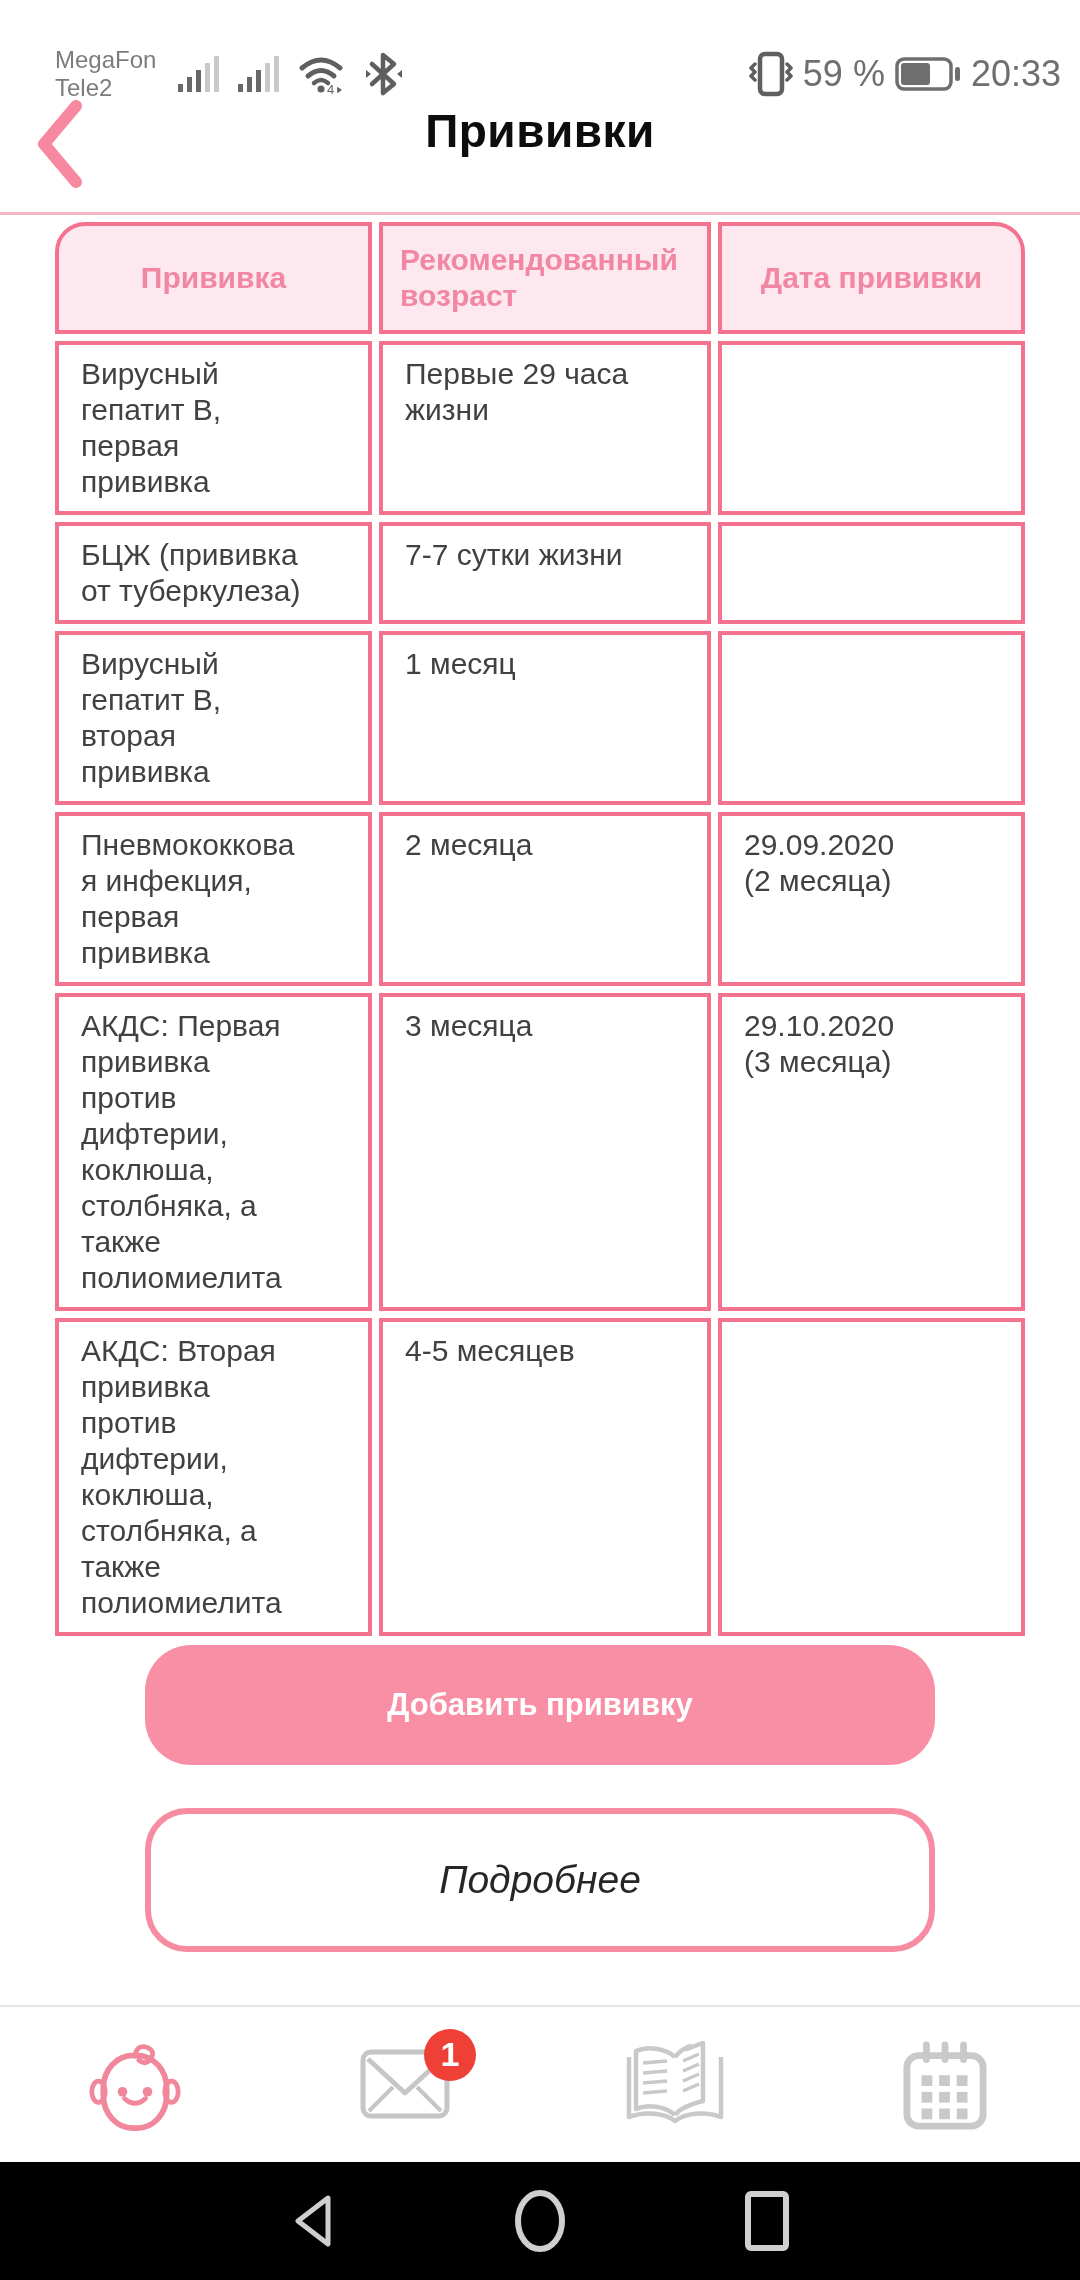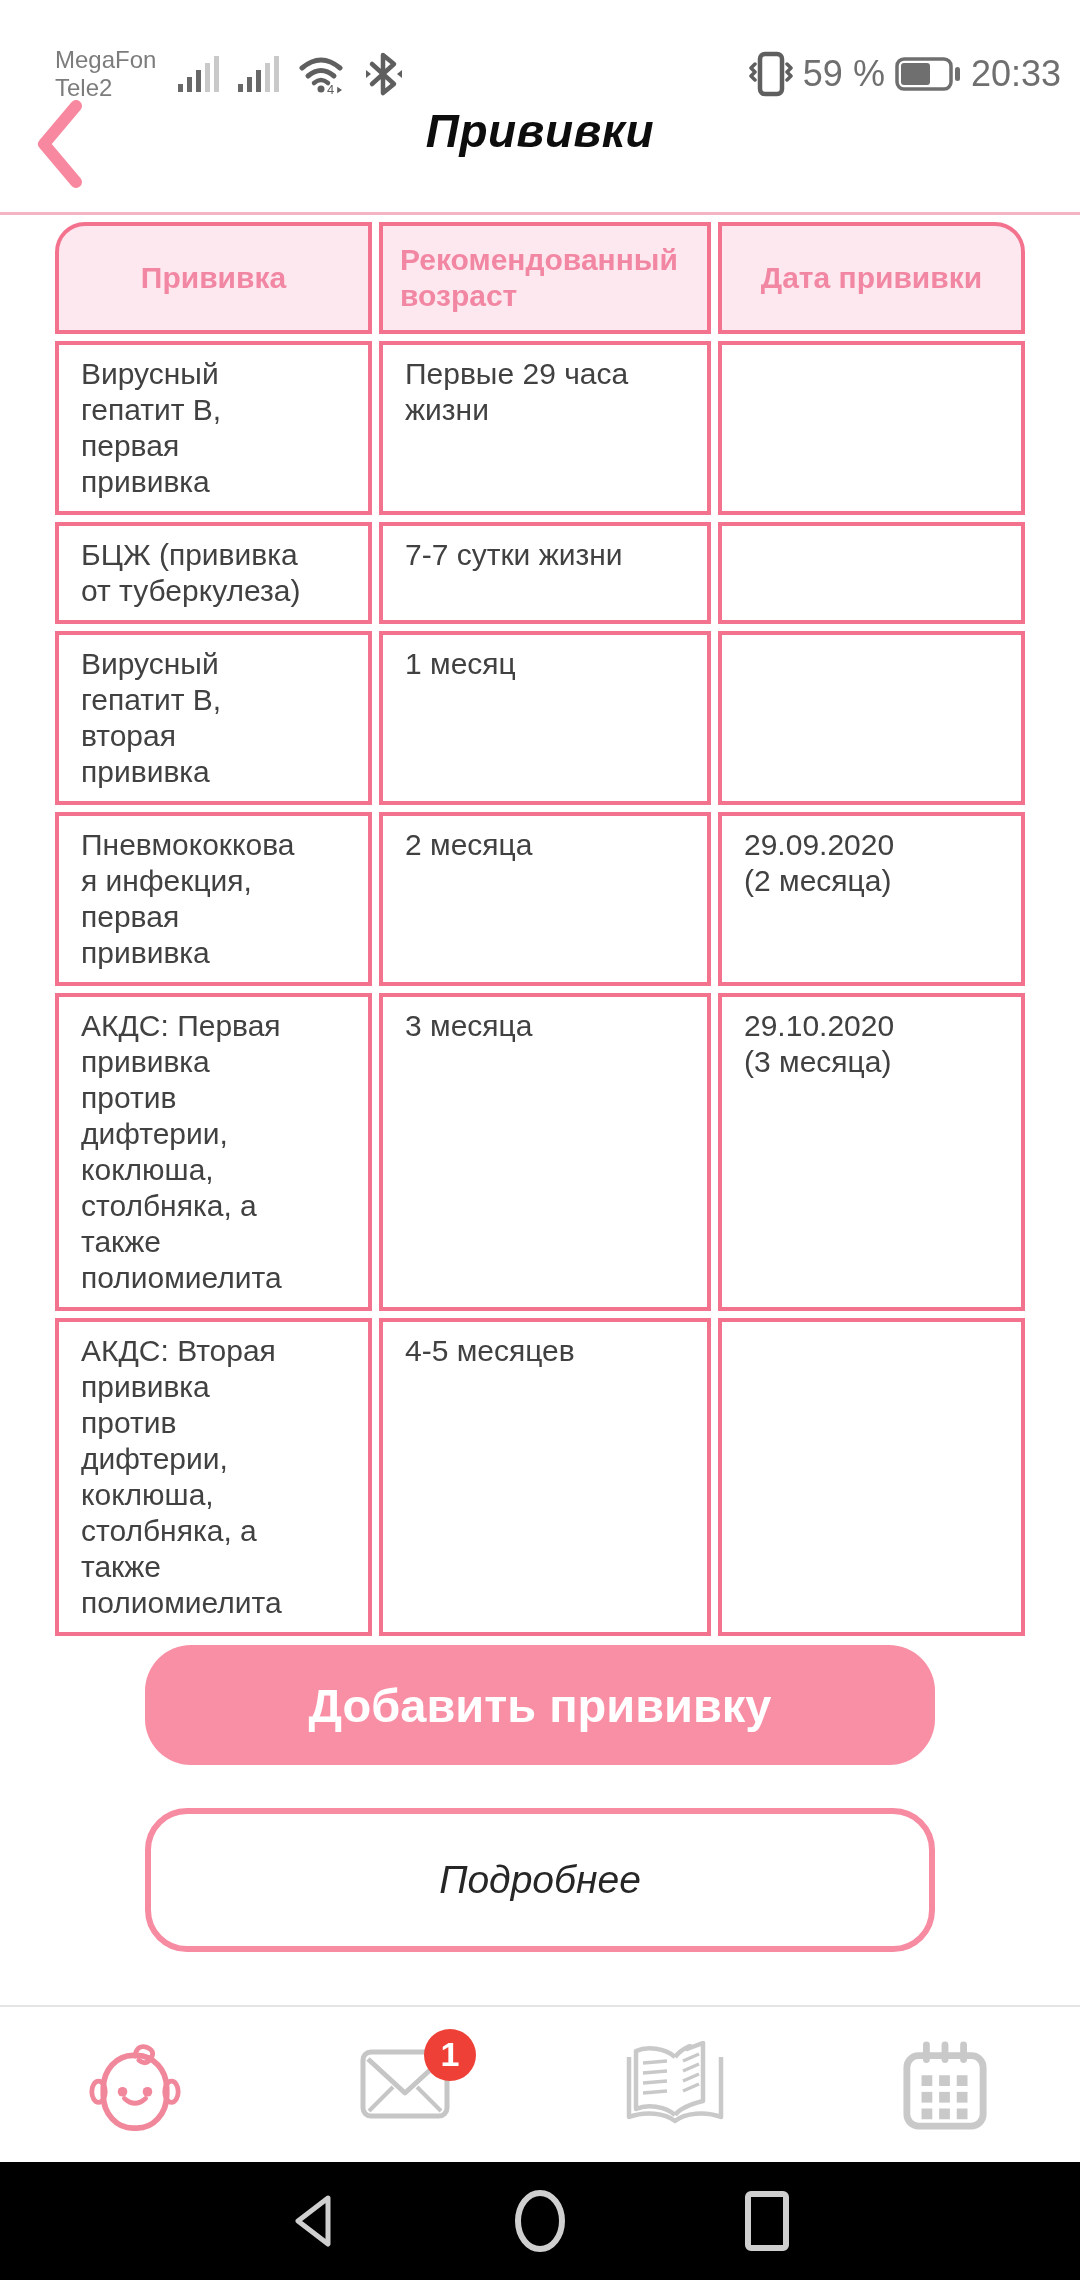--- a/index.html
+++ b/index.html
@@ -13,21 +13,21 @@
     position:absolute;top:0;left:0;right:0;height:70px;
     display:flex;align-items:center;padding:6px 19px 0 55px;box-sizing:border-box;
     color:#6f6f6f;
     margin-top:36px;
   }
   .carrier{font-size:24px;line-height:28px;color:#7c7c7c;margin-right:22px;}
   .sicons{display:flex;align-items:center;gap:16px;}
   .status-right{margin-left:auto;display:flex;align-items:center;gap:10px;font-size:36px;color:#6f6f6f;}
   .status-right svg{display:block;}
   
-  .app-header{position:absolute;top:70px;left:0;right:0;height:142px;font-style:italic;}
+  .app-header{position:absolute;top:70px;left:0;right:0;height:142px;}
   .back-chevron{position:absolute;left:32px;top:28px;width:56px;height:92px;cursor:pointer;}
   .page-title{
     position:absolute;left:0;right:0;top:34px;text-align:center;
     font-size:46px;font-weight:bold;color:#0d0d0d;letter-spacing:.5px;
   }
   .header-divider{position:absolute;top:212px;left:0;right:0;height:3px;background:#f5b4c4;}
   
   .table-viewport{
     position:absolute;top:215px;left:0;right:0;height:1427px;overflow:hidden;
   }
@@ -47,21 +47,21 @@
   .vax th.th-last{border-top-right-radius:30px;}
   .vax th.th-age{text-align:left;padding-left:17px;}
   .vax td{
     background:#ffffff;color:#414141;font-size:30px;line-height:36px;
     padding:11px 14px 11px 22px;white-space:pre-line;
   }
   
   .add-btn{
     position:absolute;left:145px;top:1645px;width:790px;height:120px;
     background:#f98fa5;border:none;border-radius:46px;
-    color:#ffffff;font-size:47px;font-weight:bold;
+    color:#ffffff;font-size:31px;font-weight:bold;
     font-family:inherit;cursor:pointer;display:flex;align-items:center;justify-content:center;
   }
   .details-btn{
     position:absolute;left:145px;top:1808px;width:790px;height:144px;
     background:#ffffff;border:6px solid #f78ba1;border-radius:42px;
     color:#262626;font-size:39px;font-weight:normal;
     font-family:inherit;cursor:pointer;display:flex;align-items:center;justify-content:center;font-style:italic;
   }
   
   .tab-bar{

